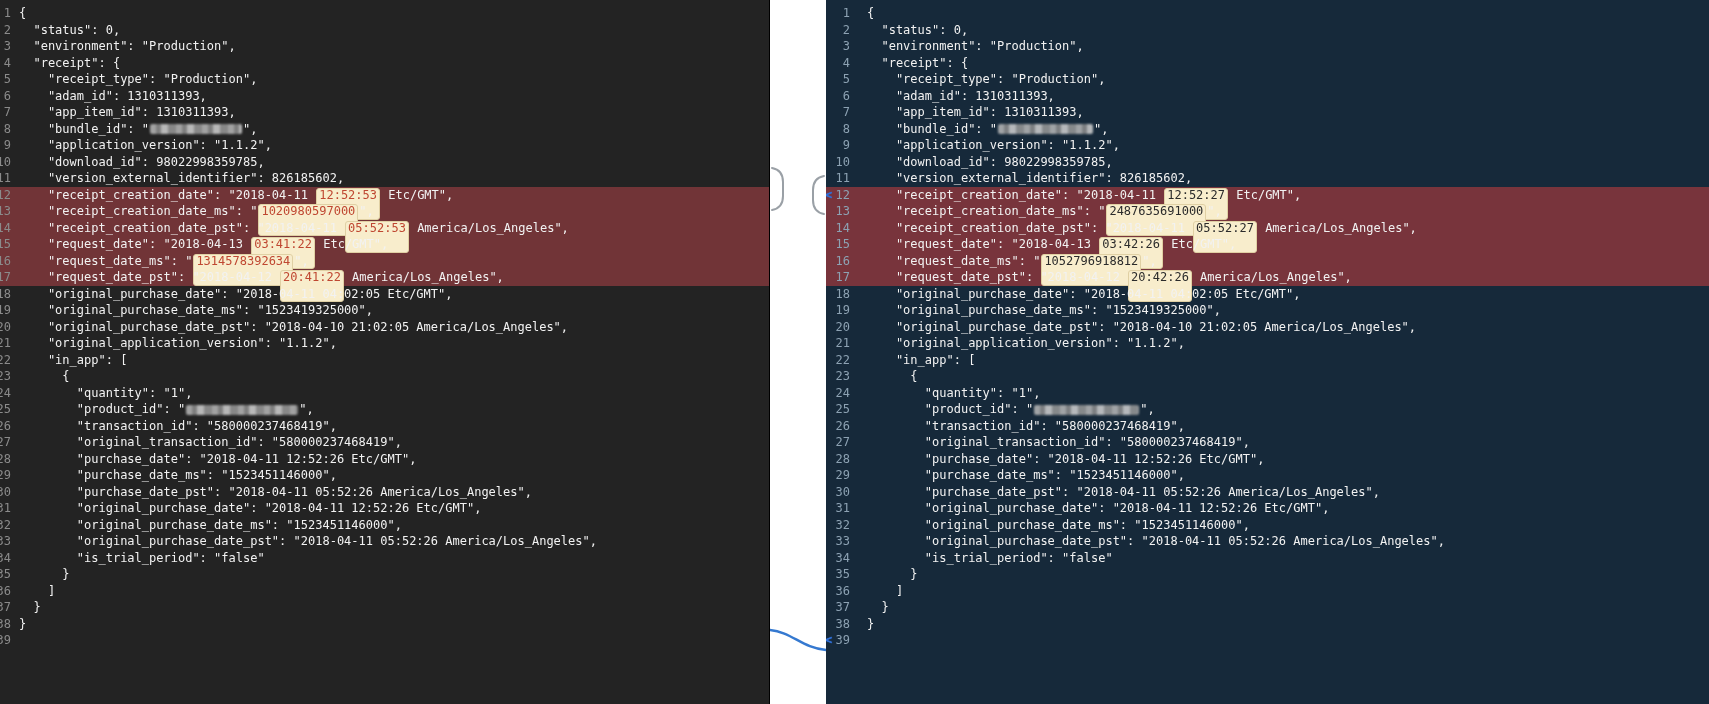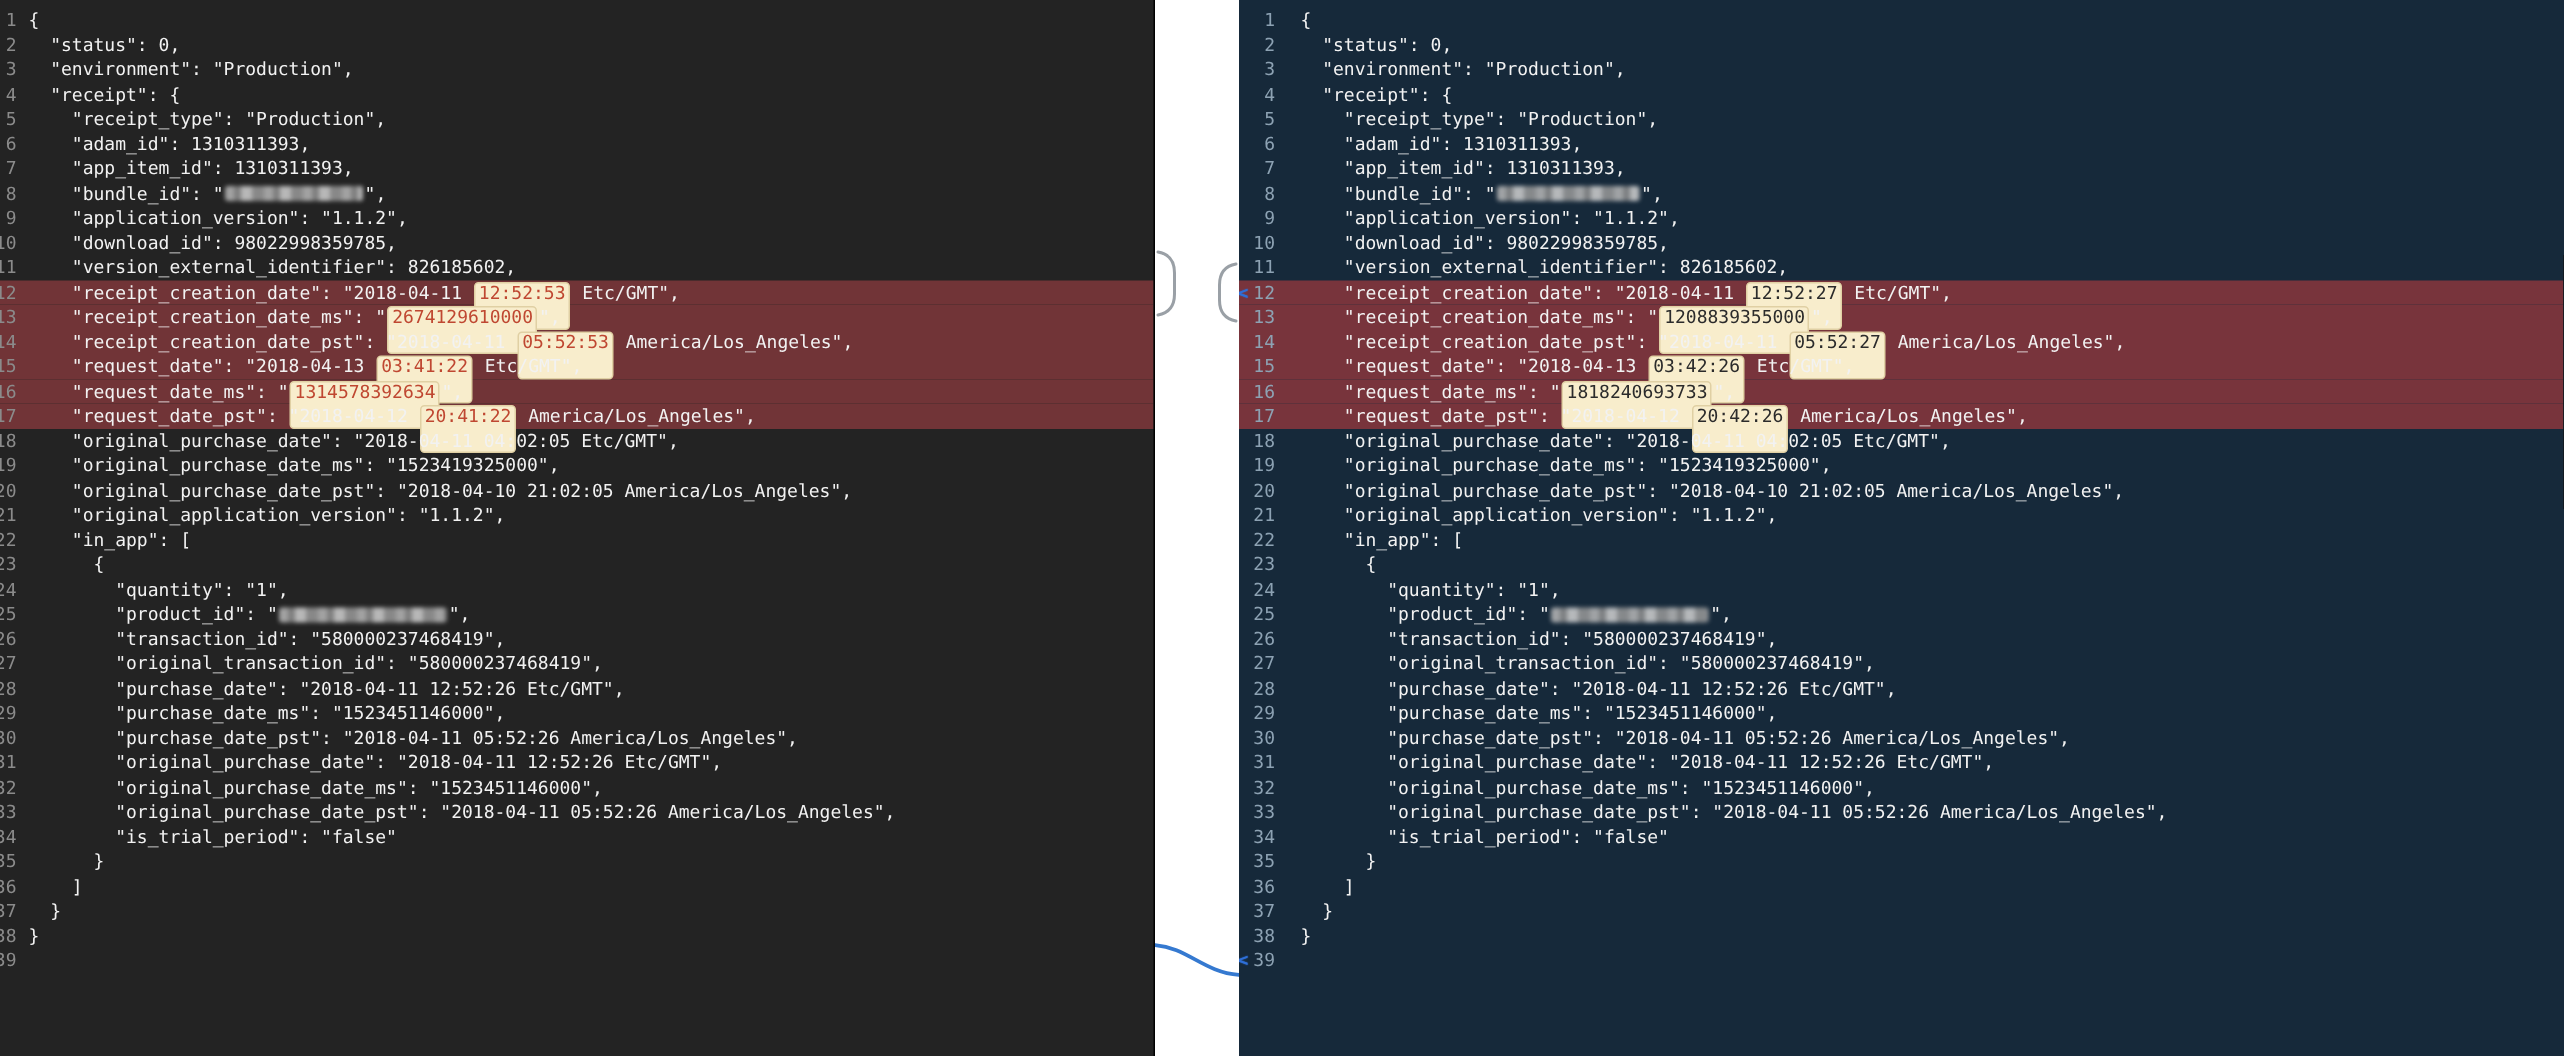--- a/index.html
+++ b/index.html
@@ -78,21 +78,21 @@
       <div class="row"><span class="lnum"><span class="n">3</span></span><span class="code">  "environment": "Production",</span></div>
       <div class="row"><span class="lnum"><span class="n">4</span></span><span class="code">  "receipt": {</span></div>
       <div class="row"><span class="lnum"><span class="n">5</span></span><span class="code">    "receipt_type": "Production",</span></div>
       <div class="row"><span class="lnum"><span class="n">6</span></span><span class="code">    "adam_id": 1310311393,</span></div>
       <div class="row"><span class="lnum"><span class="n">7</span></span><span class="code">    "app_item_id": 1310311393,</span></div>
       <div class="row"><span class="lnum"><span class="n">8</span></span><span class="code">    "bundle_id": "<span class="redacted" style="width: 92px;"></span>",</span></div>
       <div class="row"><span class="lnum"><span class="n">9</span></span><span class="code">    "application_version": "1.1.2",</span></div>
       <div class="row"><span class="lnum"><span class="n">10</span></span><span class="code">    "download_id": 98022998359785,</span></div>
       <div class="row"><span class="lnum"><span class="n">11</span></span><span class="code">    "version_external_identifier": 826185602,</span></div>
       <div class="row diff"><span class="lnum"><span class="n">12</span></span><span class="code">    "receipt_creation_date": "2018-04-11 <span class="badge">12:52:53</span> Etc/GMT",</span></div>
-      <div class="row diff"><span class="lnum"><span class="n">13</span></span><span class="code">    "receipt_creation_date_ms": "<span class="badge">2674129610000</span>",</span></div>
+      <div class="row diff"><span class="lnum"><span class="n">13</span></span><span class="code">    "receipt_creation_date_ms": "<span class="badge">1020980597000</span>",</span></div>
       <div class="row diff"><span class="lnum"><span class="n">14</span></span><span class="code">    "receipt_creation_date_pst": "2018-04-11 <span class="badge">05:52:53</span> America/Los_Angeles",</span></div>
       <div class="row diff"><span class="lnum"><span class="n">15</span></span><span class="code">    "request_date": "2018-04-13 <span class="badge">03:41:22</span> Etc/GMT",</span></div>
       <div class="row diff"><span class="lnum"><span class="n">16</span></span><span class="code">    "request_date_ms": "<span class="badge">1314578392634</span>",</span></div>
       <div class="row diff"><span class="lnum"><span class="n">17</span></span><span class="code">    "request_date_pst": "2018-04-12 <span class="badge">20:41:22</span> America/Los_Angeles",</span></div>
       <div class="row"><span class="lnum"><span class="n">18</span></span><span class="code">    "original_purchase_date": "2018-04-11 04:02:05 Etc/GMT",</span></div>
       <div class="row"><span class="lnum"><span class="n">19</span></span><span class="code">    "original_purchase_date_ms": "1523419325000",</span></div>
       <div class="row"><span class="lnum"><span class="n">20</span></span><span class="code">    "original_purchase_date_pst": "2018-04-10 21:02:05 America/Los_Angeles",</span></div>
       <div class="row"><span class="lnum"><span class="n">21</span></span><span class="code">    "original_application_version": "1.1.2",</span></div>
       <div class="row"><span class="lnum"><span class="n">22</span></span><span class="code">    "in_app": [</span></div>
       <div class="row"><span class="lnum"><span class="n">23</span></span><span class="code">      {</span></div>
@@ -128,24 +128,24 @@
       <div class="row"><span class="lnum"><span class="n">3</span></span><span class="code">  "environment": "Production",</span></div>
       <div class="row"><span class="lnum"><span class="n">4</span></span><span class="code">  "receipt": {</span></div>
       <div class="row"><span class="lnum"><span class="n">5</span></span><span class="code">    "receipt_type": "Production",</span></div>
       <div class="row"><span class="lnum"><span class="n">6</span></span><span class="code">    "adam_id": 1310311393,</span></div>
       <div class="row"><span class="lnum"><span class="n">7</span></span><span class="code">    "app_item_id": 1310311393,</span></div>
       <div class="row"><span class="lnum"><span class="n">8</span></span><span class="code">    "bundle_id": "<span class="redacted" style="width: 95px;"></span>",</span></div>
       <div class="row"><span class="lnum"><span class="n">9</span></span><span class="code">    "application_version": "1.1.2",</span></div>
       <div class="row"><span class="lnum"><span class="n">10</span></span><span class="code">    "download_id": 98022998359785,</span></div>
       <div class="row"><span class="lnum"><span class="n">11</span></span><span class="code">    "version_external_identifier": 826185602,</span></div>
       <div class="row diff"><span class="lnum"><span class="n">12</span><span class="marker">&lt;</span></span><span class="code">    "receipt_creation_date": "2018-04-11 <span class="badge">12:52:27</span> Etc/GMT",</span></div>
-      <div class="row diff"><span class="lnum"><span class="n">13</span></span><span class="code">    "receipt_creation_date_ms": "<span class="badge">1208839355000</span>",</span></div>
+      <div class="row diff"><span class="lnum"><span class="n">13</span></span><span class="code">    "receipt_creation_date_ms": "<span class="badge">2487635691000</span>",</span></div>
       <div class="row diff"><span class="lnum"><span class="n">14</span></span><span class="code">    "receipt_creation_date_pst": "2018-04-11 <span class="badge">05:52:27</span> America/Los_Angeles",</span></div>
       <div class="row diff"><span class="lnum"><span class="n">15</span></span><span class="code">    "request_date": "2018-04-13 <span class="badge">03:42:26</span> Etc/GMT",</span></div>
-      <div class="row diff"><span class="lnum"><span class="n">16</span></span><span class="code">    "request_date_ms": "<span class="badge">1818240693733</span>",</span></div>
+      <div class="row diff"><span class="lnum"><span class="n">16</span></span><span class="code">    "request_date_ms": "<span class="badge">1052796918812</span>",</span></div>
       <div class="row diff"><span class="lnum"><span class="n">17</span></span><span class="code">    "request_date_pst": "2018-04-12 <span class="badge">20:42:26</span> America/Los_Angeles",</span></div>
       <div class="row"><span class="lnum"><span class="n">18</span></span><span class="code">    "original_purchase_date": "2018-04-11 04:02:05 Etc/GMT",</span></div>
       <div class="row"><span class="lnum"><span class="n">19</span></span><span class="code">    "original_purchase_date_ms": "1523419325000",</span></div>
       <div class="row"><span class="lnum"><span class="n">20</span></span><span class="code">    "original_purchase_date_pst": "2018-04-10 21:02:05 America/Los_Angeles",</span></div>
       <div class="row"><span class="lnum"><span class="n">21</span></span><span class="code">    "original_application_version": "1.1.2",</span></div>
       <div class="row"><span class="lnum"><span class="n">22</span></span><span class="code">    "in_app": [</span></div>
       <div class="row"><span class="lnum"><span class="n">23</span></span><span class="code">      {</span></div>
       <div class="row"><span class="lnum"><span class="n">24</span></span><span class="code">        "quantity": "1",</span></div>
       <div class="row"><span class="lnum"><span class="n">25</span></span><span class="code">        "product_id": "<span class="redacted" style="width: 105px;"></span>",</span></div>
       <div class="row"><span class="lnum"><span class="n">26</span></span><span class="code">        "transaction_id": "580000237468419",</span></div>

